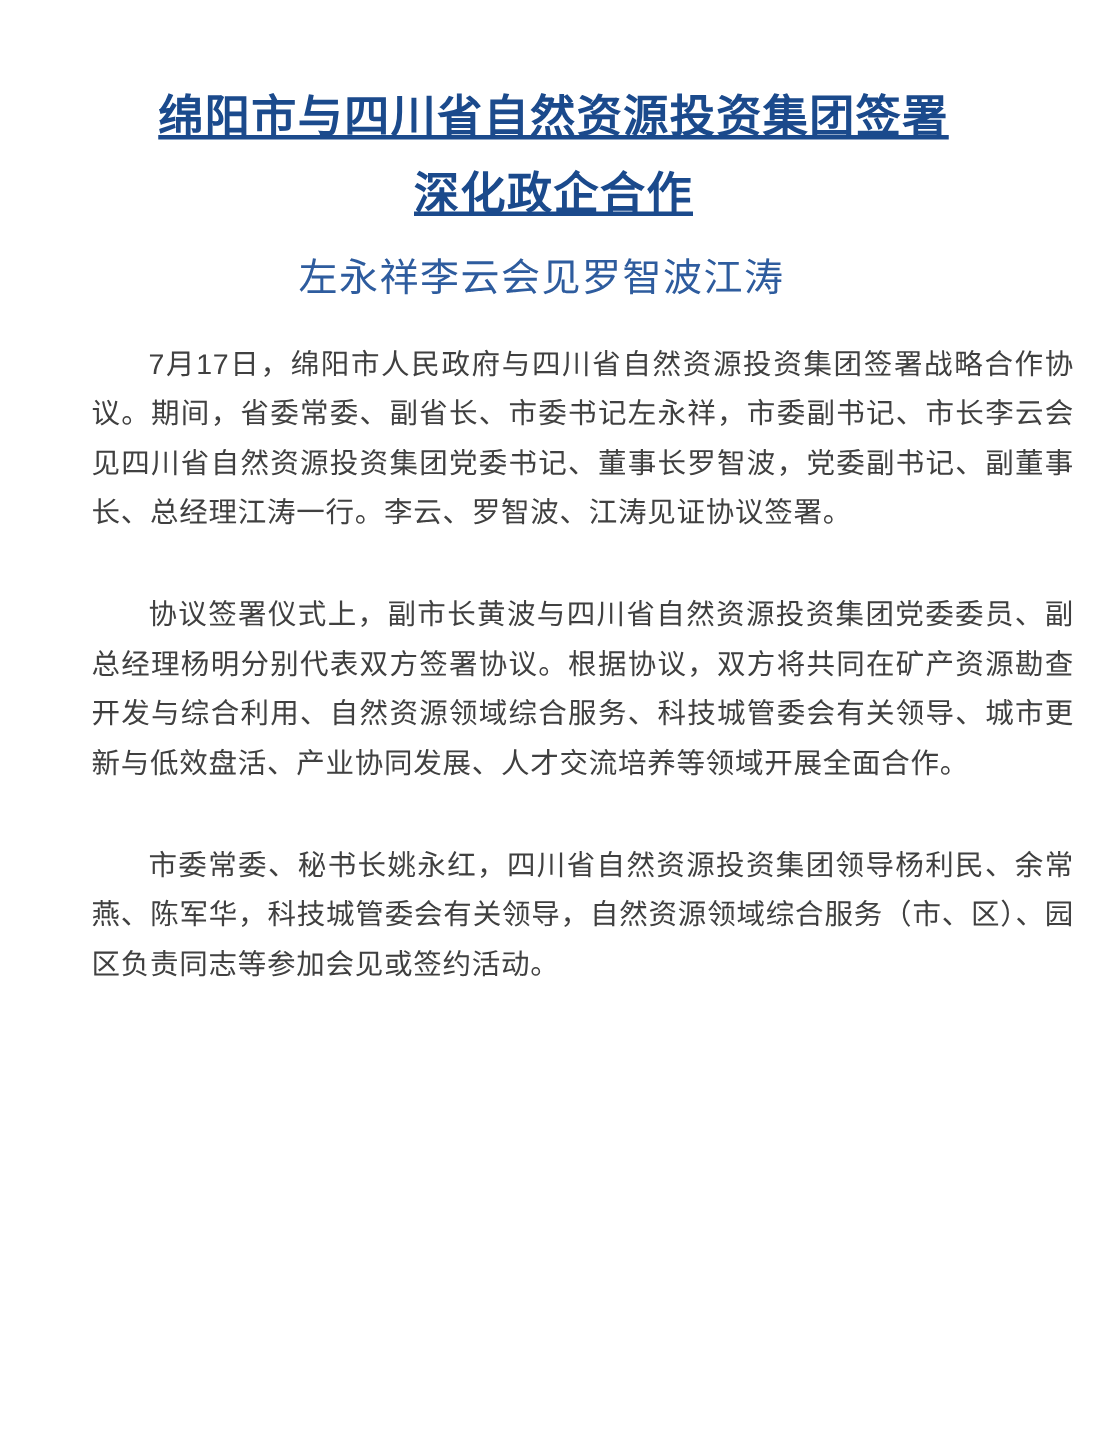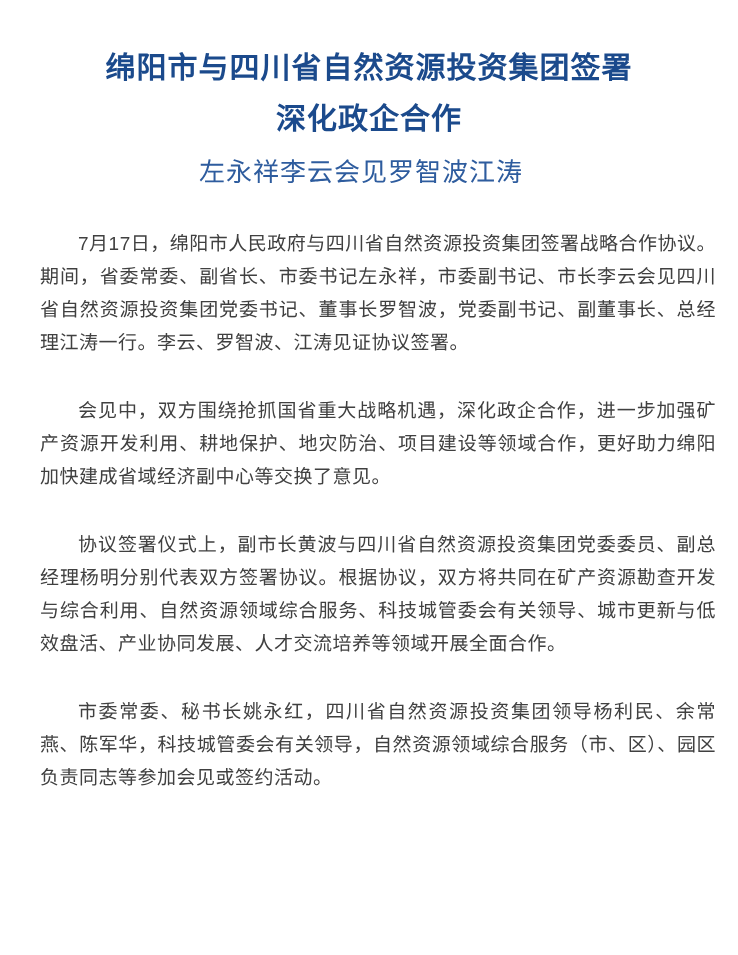--- a/index.html
+++ b/index.html
@@ -14,43 +14,45 @@
     margin: 0 auto;
     background: var(--page-bg, #ffffff);
     overflow: hidden;
     font-family: "Liberation Sans", "DejaVu Sans", sans-serif;
   }
   .article-header {
     padding-top: 38px;
     text-align: center;
   }
   .article-title {
-    margin: 4px;
+    margin: 15px;
     font-family: "Liberation Serif", "DejaVu Serif", serif;
     font-weight: 700;
     font-size: 30px;
     line-height: 51px;
     letter-spacing: 1px;
     color: var(--title-color, #1b4a8c);
+    text-decoration: underline;
   }
   .article-title .title-line {
     display: block;
   }
   .article-subtitle {
     margin: 13px 16px 0 0;
     font-family: "Liberation Serif", "DejaVu Serif", serif;
     font-weight: 400;
     font-size: 26px;
     line-height: 32px;
     letter-spacing: 1px;
     color: var(--subtitle-color, #2e5c9e);
     text-align: center;
   }
   .article-body {
-    margin-top: 38px;
+    margin-top: 25px;
+    padding-left: 21px;
   }
   .article-body p {
     margin: 0 22px 35px 40px;
     font-size: 19px;
     line-height: 33px;
     letter-spacing: 0.5px;
     color: var(--body-color, #404040);
     text-align: justify;
     text-indent: 2em;
   }
@@ -70,19 +72,18 @@
   <header class="article-header">
     <h1 class="article-title">
       <span class="title-line">绵阳市与四川省自然资源投资集团签署</span>
       <span class="title-line">深化政企合作</span>
     </h1>
     <h2 class="article-subtitle">左永祥李云会见罗智波江涛</h2>
   </header>
 
   <main class="article-body">
     <p>7月17日，绵阳市人民政府与四川省自然资源投资集团签署战略合作协议。期间，省委常委、副省长、市委书记左永祥，市委副书记、市长李云会见四川省自然资源投资集团党委书记、董事长罗智波，党委副书记、副董事长、总经理江涛一行。李云、罗智波、江涛见证协议签署。</p>
-    <p>会见中，双方围绕抢抓国省重大战略机遇，深化政企合作，进一步加强矿产资源开发利用、耕地保护、地灾防治、项目建设等领域合作，更好助力绵阳加快建成省域经济副中心等交换了意见。</p>
     <p>协议签署仪式上，副市长黄波与四川省自然资源投资集团党委委员、副总经理杨明分别代表双方签署协议。根据协议，双方将共同在矿产资源勘查开发与综合利用、自然资源领域综合服务、科技城管委会有关领导、城市更新与低效盘活、产业协同发展、人才交流培养等领域开展全面合作。</p>
     <p>市委常委、秘书长姚永红，四川省自然资源投资集团领导杨利民、余常燕、陈军华，科技城管委会有关领导，自然资源领域综合服务（市、区）、园区负责同志等参加会见或签约活动。</p>
 
   </main>
 
 </div>
 
 </body></html>

